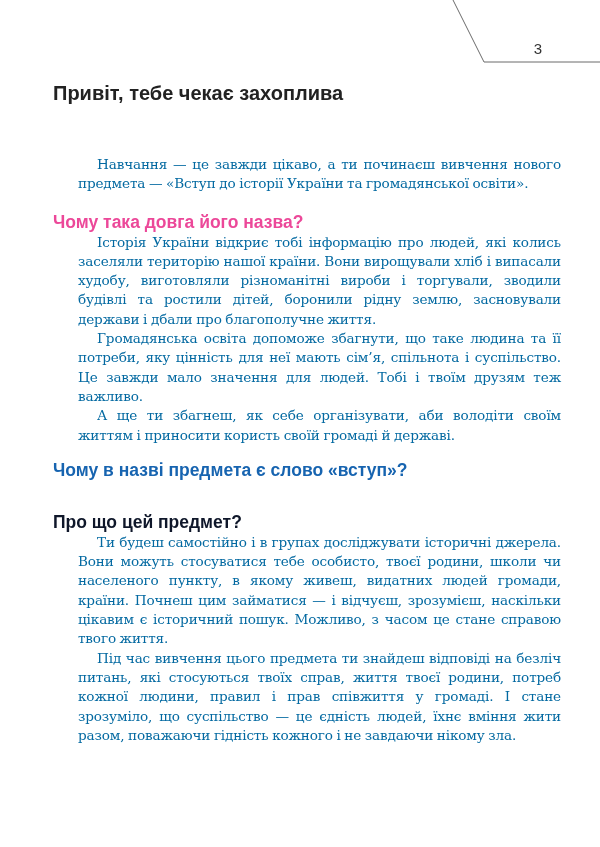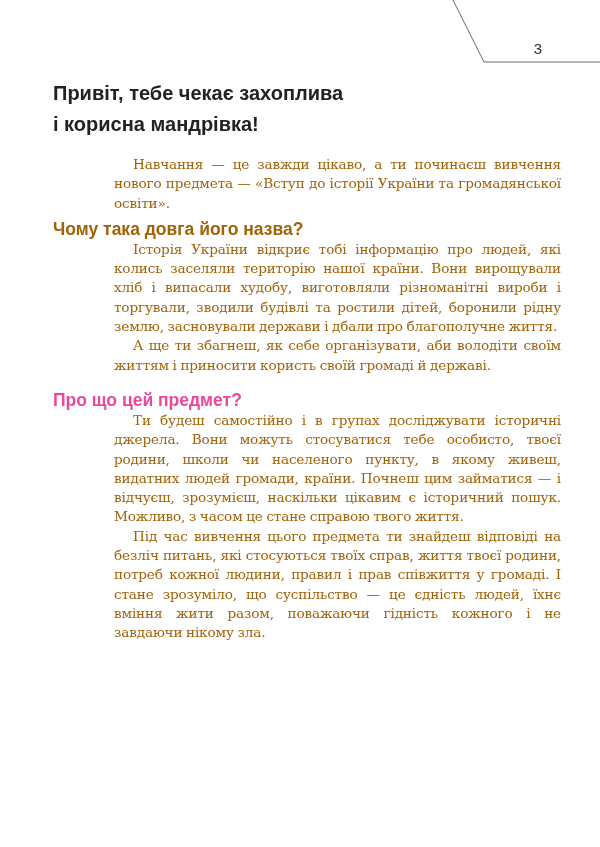--- a/index.html
+++ b/index.html
@@ -15,50 +15,51 @@
     .title {
       position: absolute; left: 53px; top: 78px; width: 420px;
       font-family: "Liberation Sans", sans-serif; font-weight: bold;
       font-size: 20px; line-height: 31px; color: #222;
     }
 
     .content { position: absolute; left: 78px; top: 155px; width: 483px; }
 
     .para {
       font-family: "DejaVu Serif", serif; font-size: 13.6px; line-height: 19.3px;
-      text-align: justify; text-indent: 19px; color: #a16207;
-      letter-spacing: -0.15px; word-spacing: -0.5px; margin-left: 36px;
+      text-align: justify; text-indent: 19px; color: #0369a1;
+      letter-spacing: -0.15px; word-spacing: -0.5px;
     }
     .lead { margin-top: 0; }
 
     .heading {
       font-family: "Liberation Sans", sans-serif; font-weight: bold;
       font-size: 17.5px; line-height: 22px; margin-left: -25px;
     }
-    .h-green { color: #a16207; margin-top: 5px; }
+    .h-green { color: #ec4899; margin-top: 17px; }
     .h-blue  { color: #1764b0; margin-top: 14px; }
-    .h-red   { color: #ec4899; margin-top: 14px; }
+    .h-red   { color: #0f172a; margin-top: 30px; }
   </style>
 </head>
 <body>
 
 <svg class="corner-line" viewBox="0 0 600 80" width="600" height="80">
   <polyline points="453,0 484,62 600,62" fill="none" stroke="#6b6b6b" stroke-width="1"></polyline>
 </svg>
 <div class="page-number">3</div>
 
 <h1 class="title">
   <span>Привіт, тебе чекає захоплива</span><br>
-  <span>і корисна мандрівка!</span>
 </h1>
 
 <div class="content">
   <p class="para lead">Навчання — це завжди цікаво, а ти починаєш вивчення нового предмета — «Вступ до історії України та громадянської освіти».</p>
 
   <h2 class="heading h-green">Чому така довга його назва?</h2>
   <p class="para">Історія України відкриє тобі інформацію про людей, які колись заселяли територію нашої країни. Вони вирощували хліб і випасали худобу, виготовляли різноманітні вироби і торгували, зводили будівлі та ростили дітей, боронили рідну землю, засновували держави і дбали про благополучне життя.</p>
+  <p class="para">Громадянська освіта допоможе збагнути, що таке людина та її потреби, яку цінність для неї мають сім’я, спільнота і суспільство. Це завжди мало значення для людей. Тобі і твоїм друзям теж важливо.</p>
   <p class="para">А ще ти збагнеш, як себе організувати, аби володіти своїм життям і приносити користь своїй громаді й державі.</p>
 
+  <h2 class="heading h-blue">Чому в назві предмета є слово «вступ»?</h2>
 
   <h2 class="heading h-red">Про що цей предмет?</h2>
   <p class="para">Ти будеш самостійно і в групах досліджувати історичні джерела. Вони можуть стосуватися тебе особисто, твоєї родини, школи чи населеного пункту, в якому живеш, видатних людей громади, країни. Почнеш цим займатися — і відчуєш, зрозумієш, наскільки цікавим є історичний пошук. Можливо, з часом це стане справою твого життя.</p>
   <p class="para">Під час вивчення цього предмета ти знайдеш відповіді на безліч питань, які стосуються твоїх справ, життя твоєї родини, потреб кожної людини, правил і прав співжиття у громаді. І стане зрозуміло, що суспільство — це єдність людей, їхнє вміння жити разом, поважаючи гідність кожного і не завдаючи нікому зла.</p>
 </div>
 
 </body></html>

